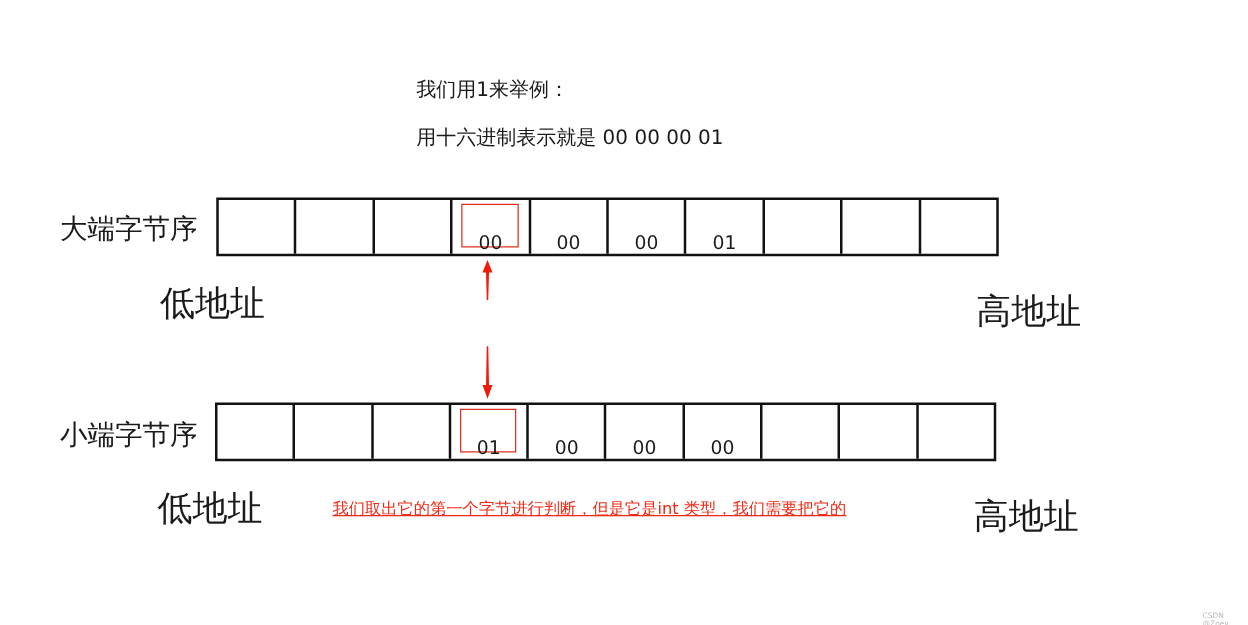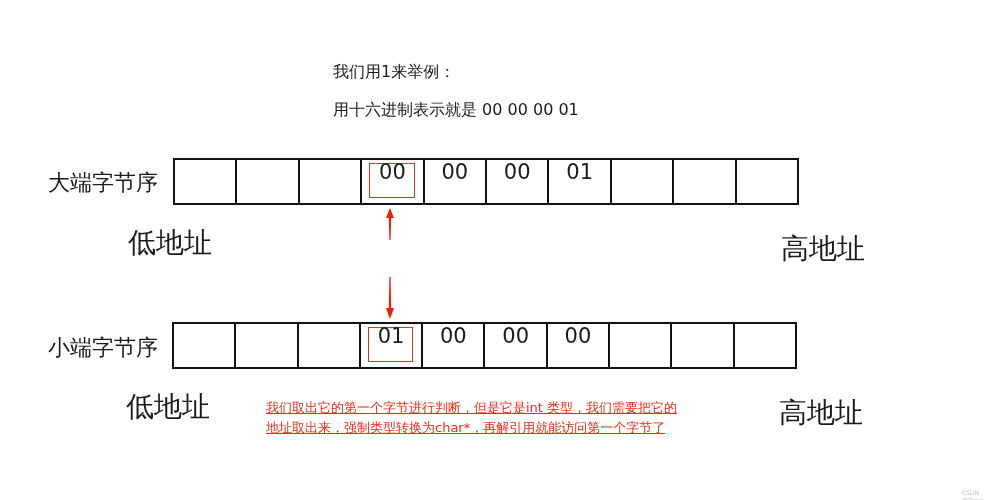--- a/index.html
+++ b/index.html
@@ -13,22 +13,22 @@
   .title-line { font-size: 16px; white-space: nowrap; }
   .row-label { font-size: 22px; white-space: nowrap; }
   .addr-label { font-size: 28px; white-space: nowrap; }
   .mem-row {
     position: absolute; display: flex;
     border: 2.5px solid #111; box-sizing: border-box; height: 47px;
   }
   .cell {
     flex: 1 1 0; box-sizing: border-box;
     border-right: 2.5px solid #111;
-    display: flex; align-items: flex-start; justify-content: center;
-    font-size: 21px; position: relative;
+    display: flex; align-items: flex-end; justify-content: center;
+    font-size: 15px; position: relative;
   }
   .cell:last-child { border-right: none; }
   .cell .hl {
     position: absolute; left: 7px; right: 8px; top: 3px; bottom: 5px;
     border: 1.5px solid #e0301e; box-sizing: border-box;
   }
   .cell span.v { position: relative; z-index: 1; }
   .note {
     font-size: 13px; color: #ee2a17; line-height: 20px; white-space: nowrap;
   }
@@ -116,16 +116,15 @@
     </div>
   <div class="cell">
       <span class="v"></span>
     </div>
 </div>
 <div class="abs addr-label" style="left:126px; top:388px;">低地址</div>
 <div class="abs addr-label" style="left:779px; top:394px;">高地址</div>
 
 <div class="abs note" style="left:266px; top:398px;text-decoration:underline;">
   <div>我们取出它的第一个字节进行判断，但是它是int 类型，我们需要把它的</div>
-  <div>地址取出来，强制类型转换为char*，再解引用就能访问第一个字节了</div>
 </div>
 
 <div class="abs watermark" style="left:962px; top:489px;">CSDN @Zoey</div>
 
 </body></html>

